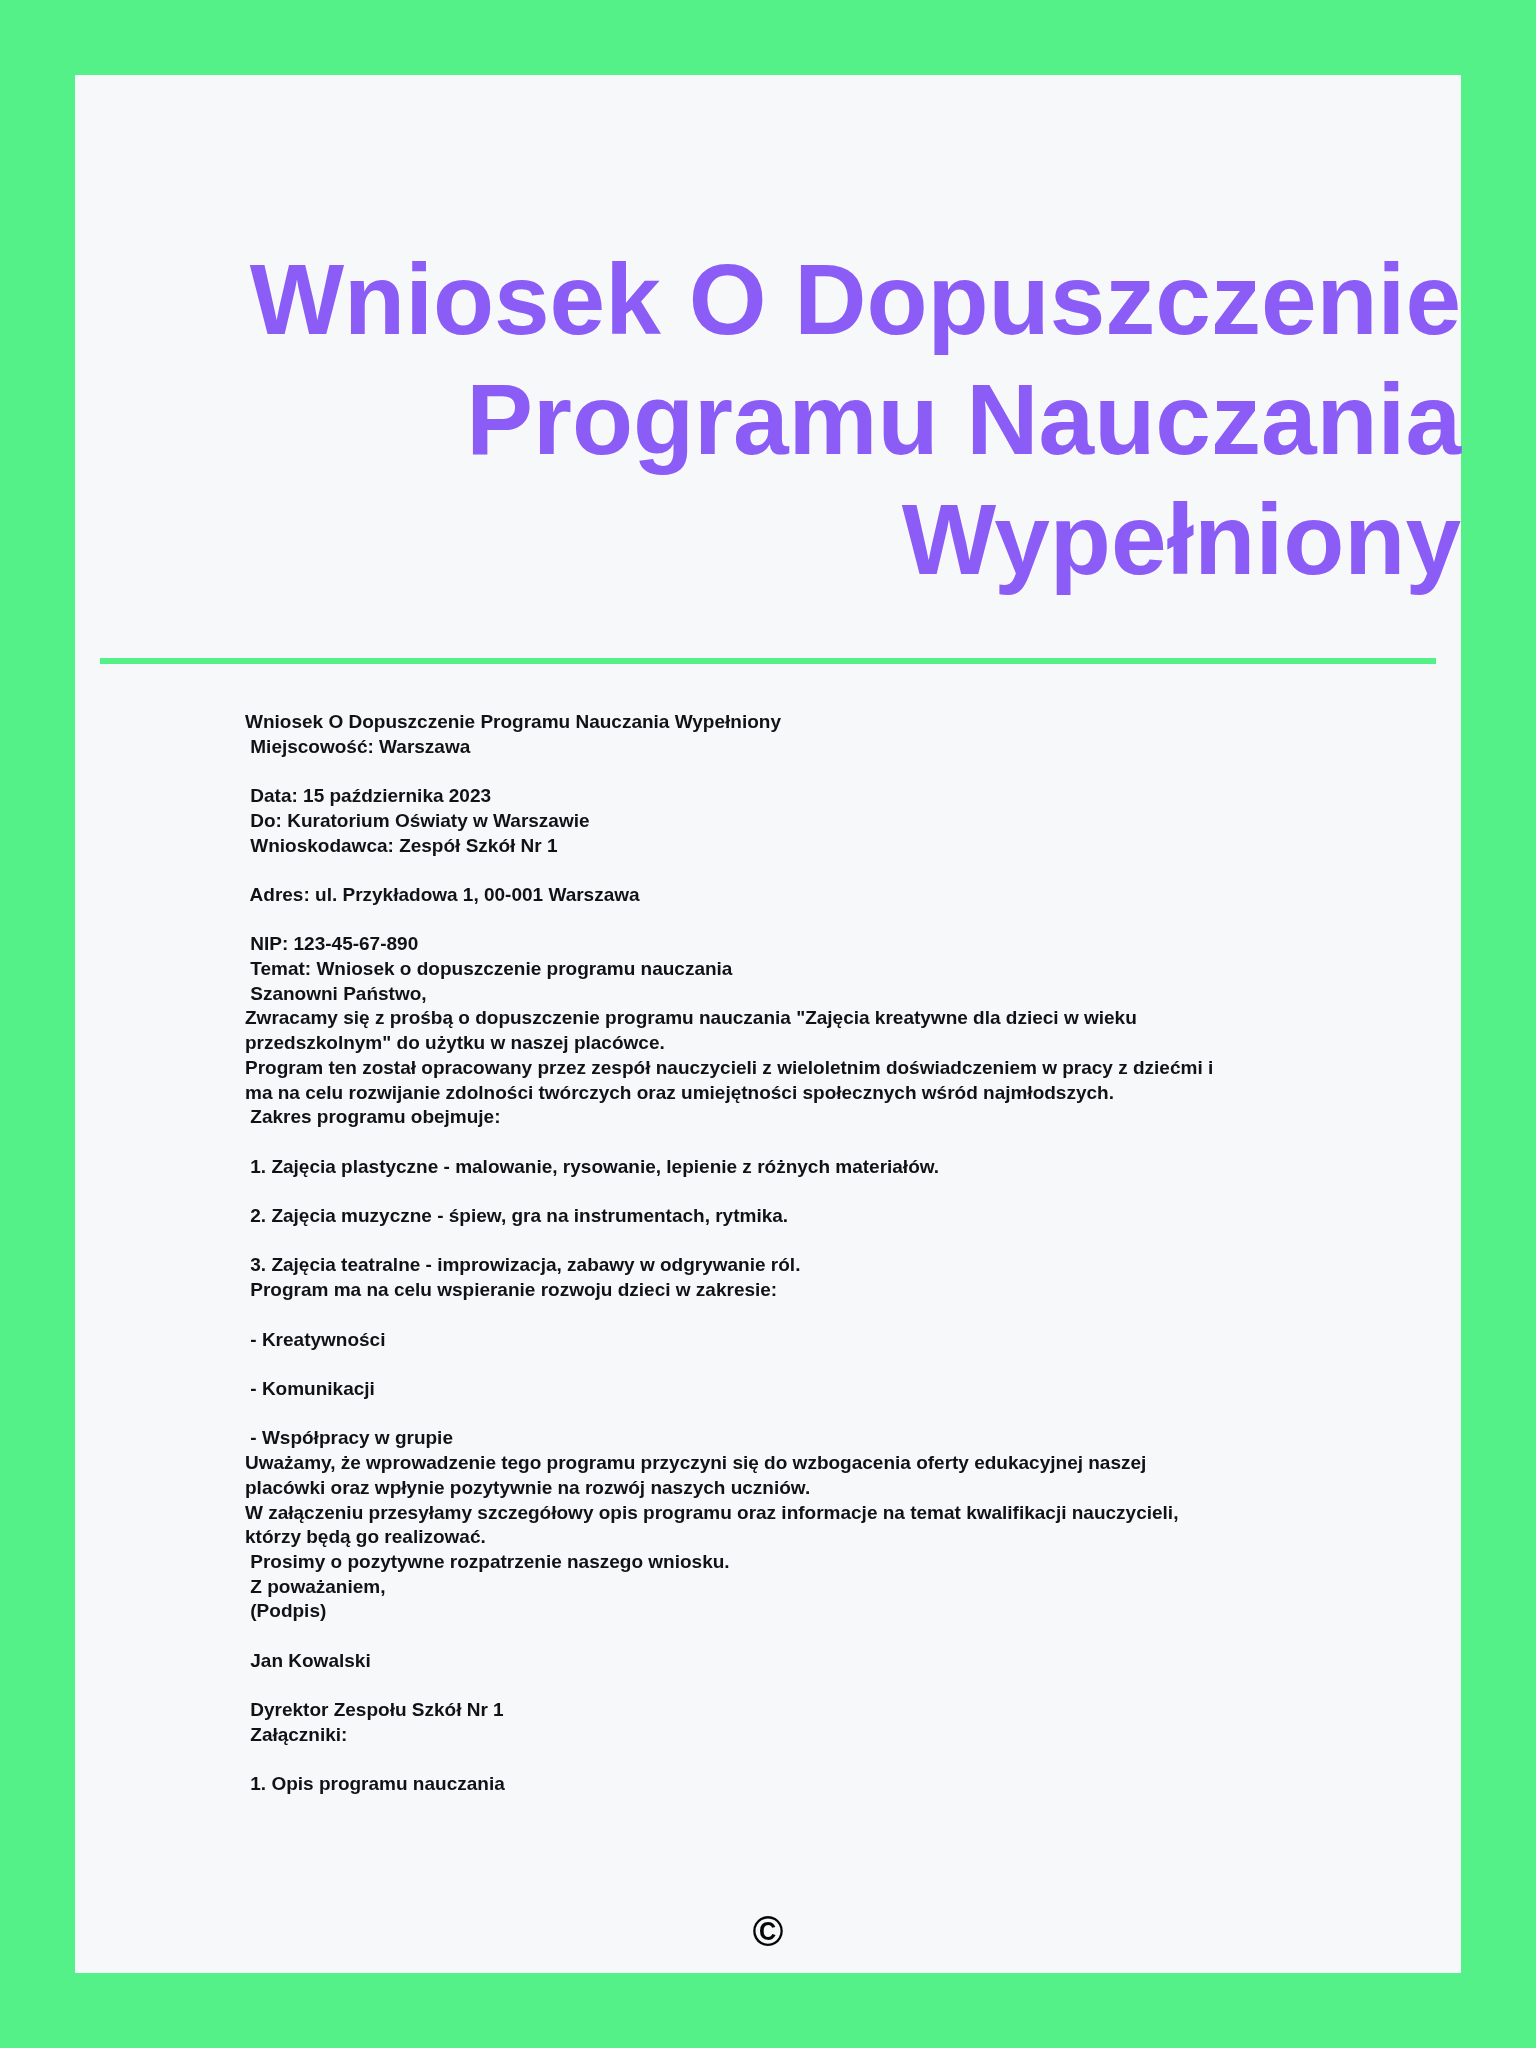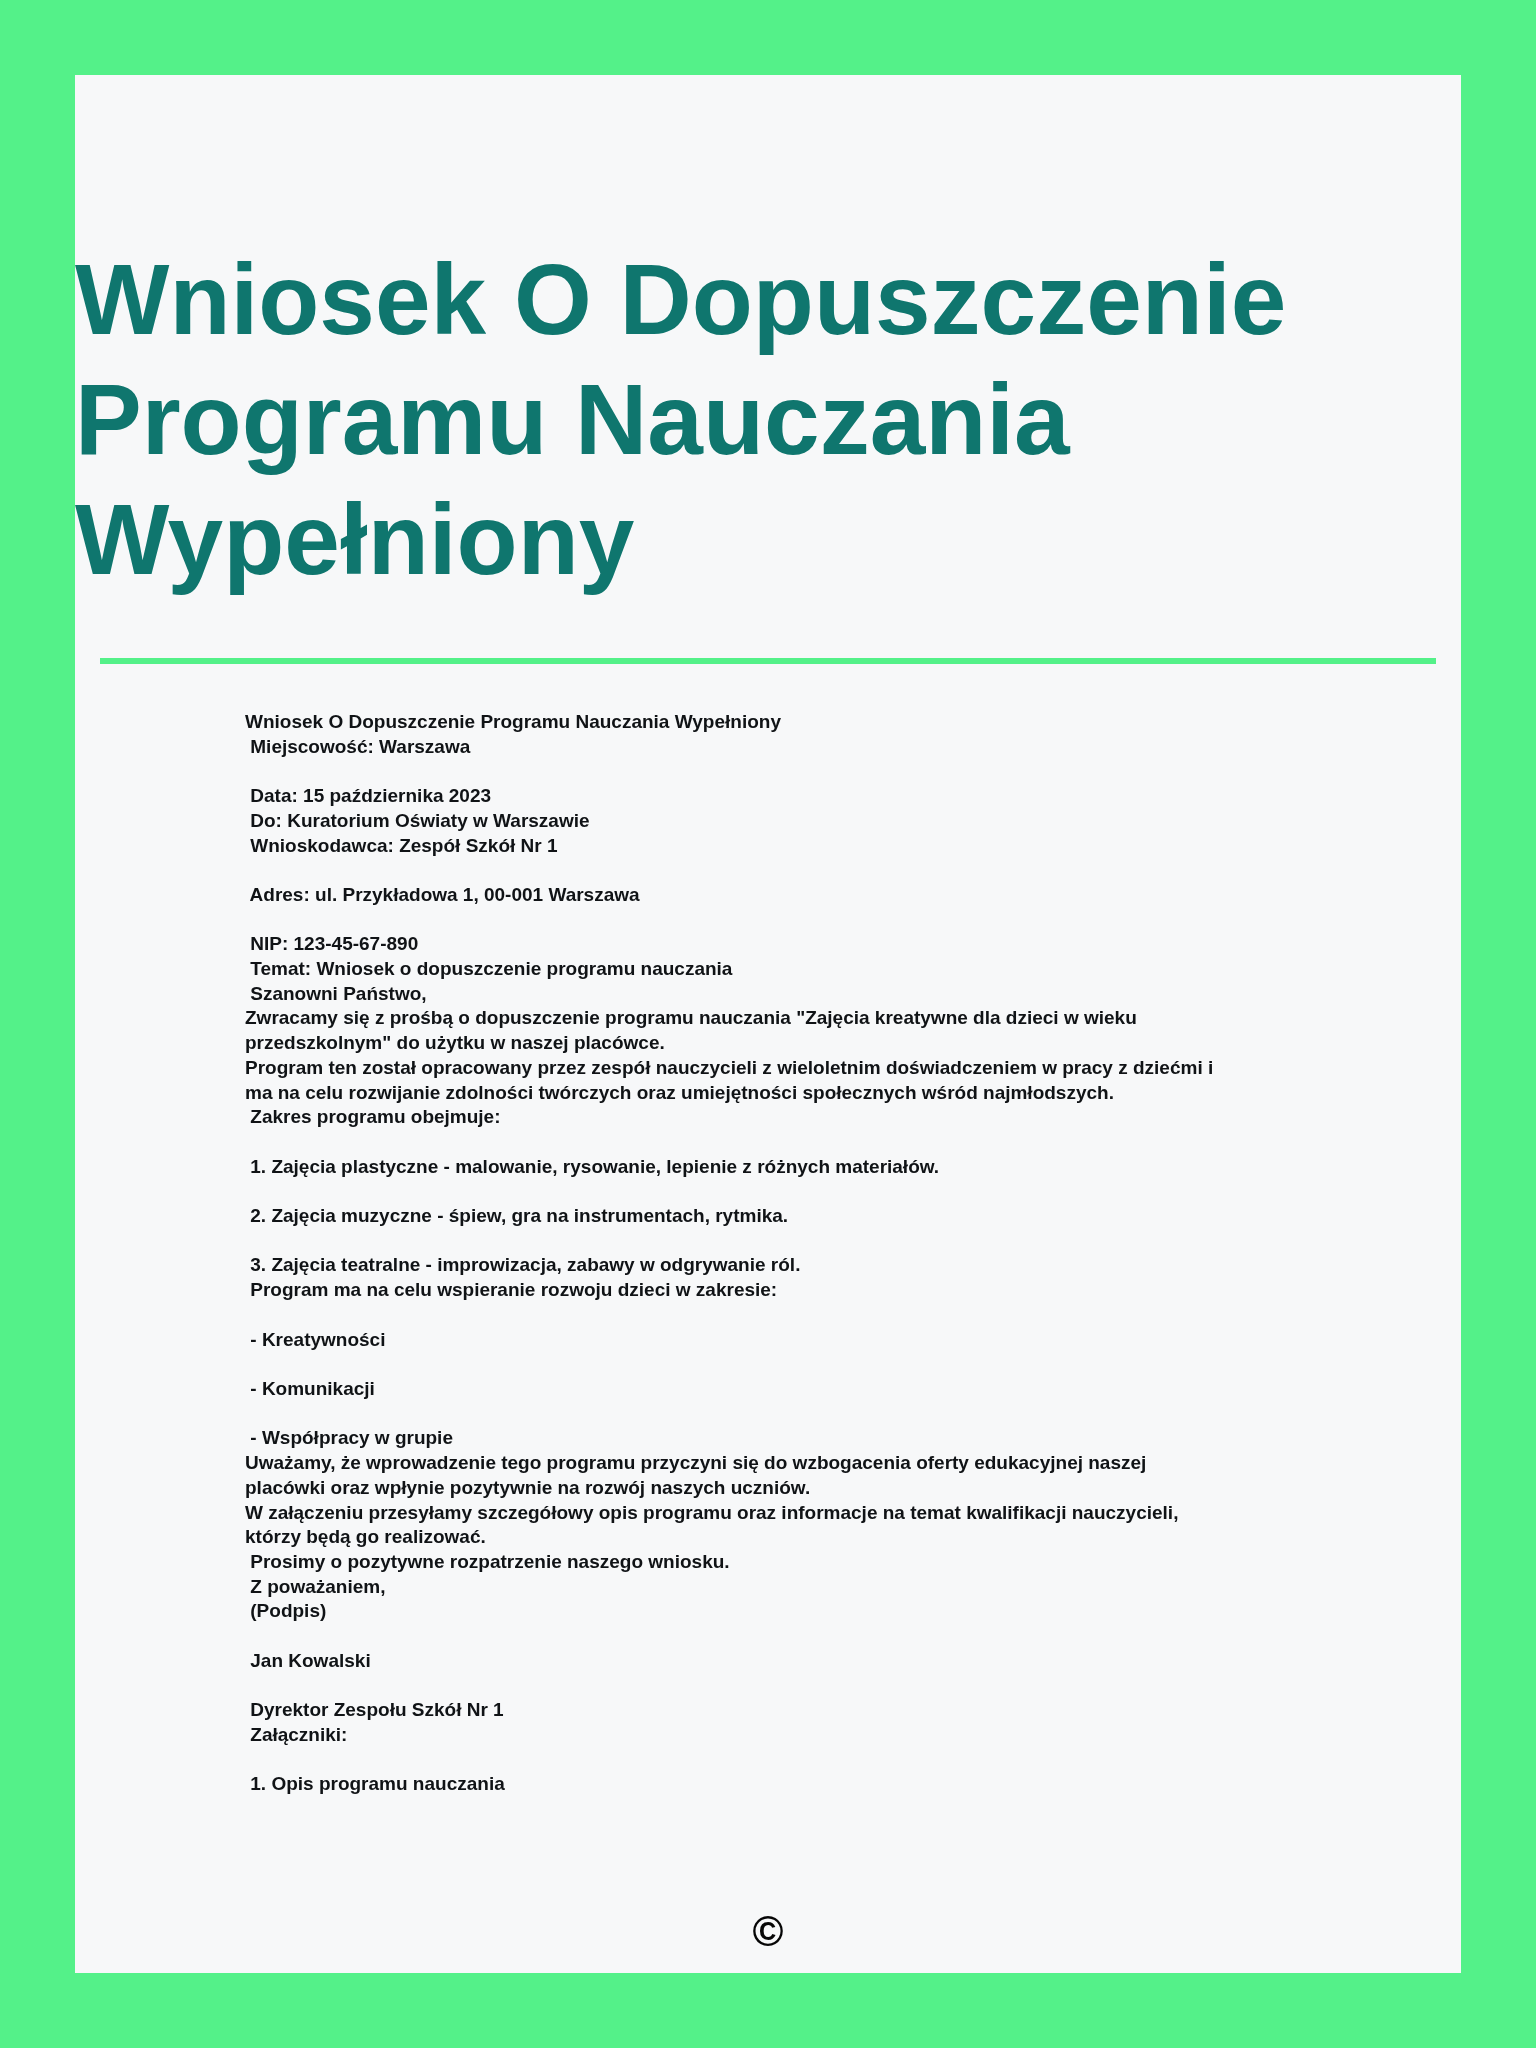--- a/index.html
+++ b/index.html
@@ -18,22 +18,22 @@
     width: 1386px;
     height: 1898px;
     background: #f7f8f9;
   }
   .doc-title {
     margin: 164px 0 0 0;
     padding: 0;
     font-size: 100px;
     line-height: 120px;
     font-weight: 700;
-    color: #0f766e;
-    text-align: left;
+    color: #8b5cf6;
+    text-align: right;
     white-space: pre-line;
   }
   .divider {
     height: 6px;
     background: #54f189;
     margin: 59px 25px 0 25px;
     border: none;
   }
   .letter {
     margin: 46px 0 0 170px;

